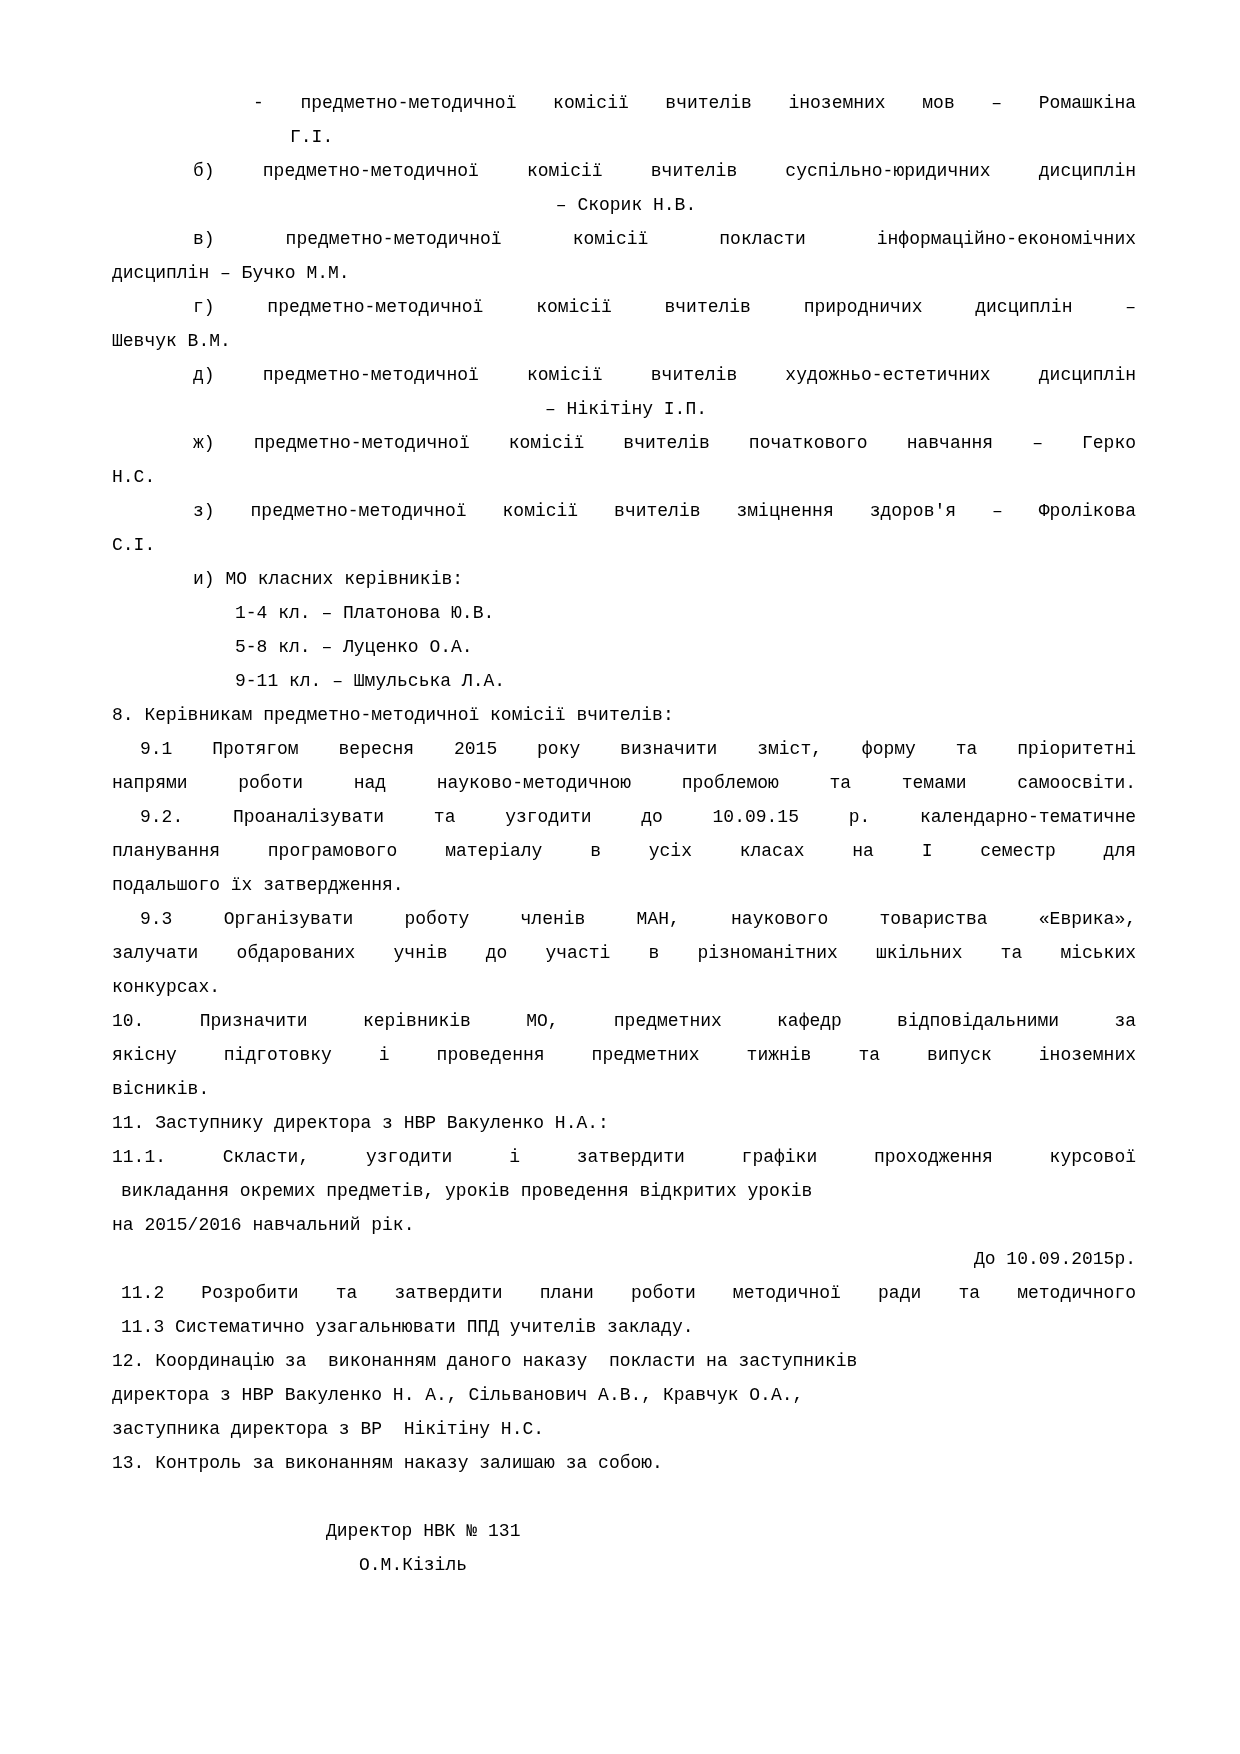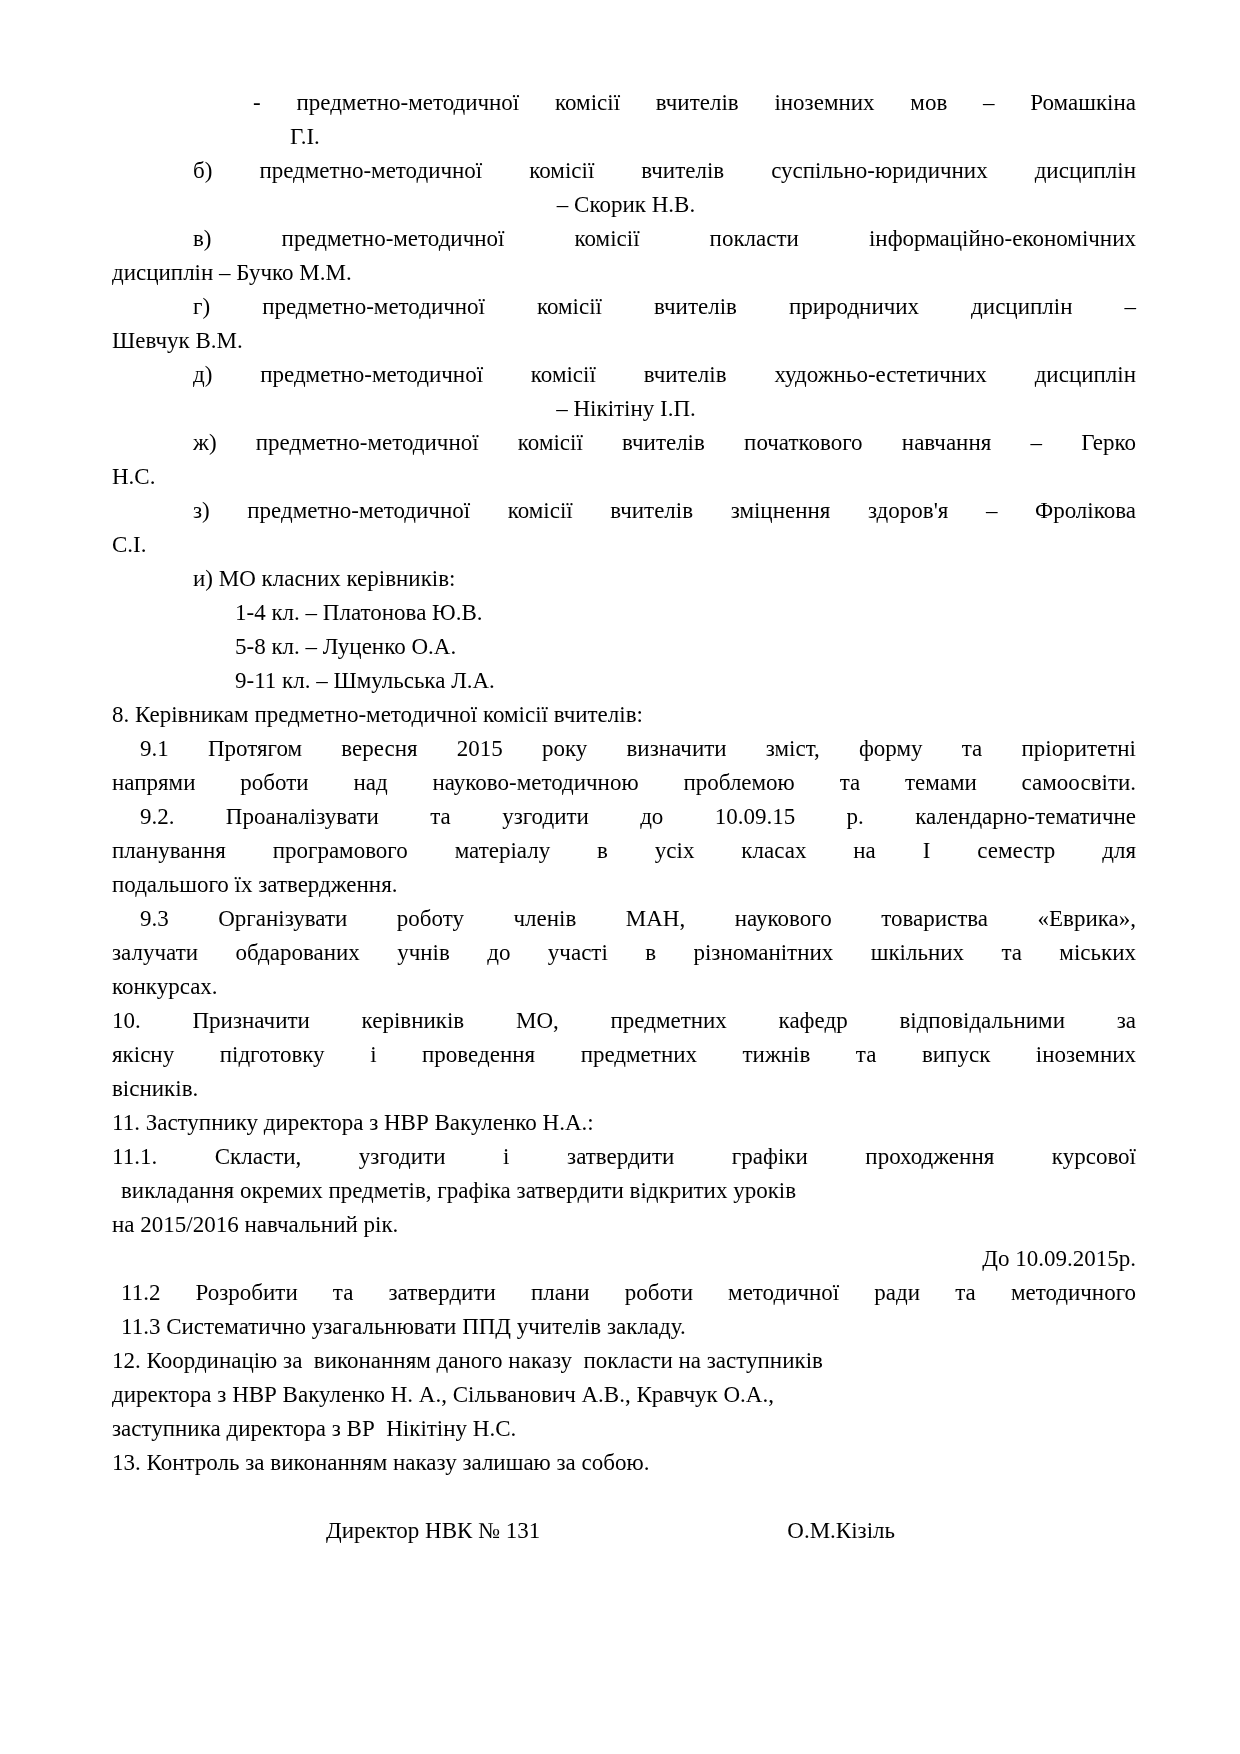--- a/index.html
+++ b/index.html
@@ -2,22 +2,22 @@
 <html lang="uk"><head>
 <meta charset="utf-8">
 <style>
   html, body { margin: 0; padding: 0; }
   .page {
     position: relative;
     width: 1240px;
     height: 1754px;
     background: #ffffff;
     color: #000000;
-    font-family: Liberation Serif, serif;
-    font-size: 23px;
+    font-family: Liberation Mono, monospace;
+    font-size: 18px;
     overflow: hidden;
   }
   .doc {
     padding: 86px 104px 0 112px;
   }
   .ln {
     line-height: 34px;
     min-height: 34px;
   }
   
@@ -34,20 +34,21 @@
   .pl-letter  { padding-left: 81px;  }  
   .pl-dash    { padding-left: 4px; text-align: center;   }  
   .pl-class   { padding-left: 123px; }  
   .pl-sub     { padding-left: 28px;  }  
   .pl-subb    { padding-left: 9px;   }  
   .pl-space   { padding-left: 9px;   }  
   .signature {
     display: flex;
     margin-top: 34px;
     line-height: 34px;
+    flex-direction: column;
   }
   .sig-title { margin-left: 214px; }
   .sig-name  { margin-left: 247px; }
 </style>
 </head>
 <body>
 
 <div class="page">
   <div class="doc">
 
@@ -90,21 +91,21 @@
     <div class="ln j">залучати обдарованих учнів до участі в різноманітних шкільних та міських</div>
     <div class="ln">конкурсах.</div>
 
     <div class="ln j">10. Призначити керівників МО, предметних кафедр відповідальними за</div>
     <div class="ln j">якісну підготовку і проведення предметних тижнів та випуск іноземних</div>
     <div class="ln">вісників.</div>
 
     <div class="ln">11. Заступнику директора з НВР Вакуленко Н.А.:</div>
 
     <div class="ln j">11.1. Скласти, узгодити і затвердити графіки проходження курсової</div>
-    <div class="ln pl-space">викладання окремих предметів, графіка затвердити відкритих уроків</div>
+    <div class="ln pl-space">викладання окремих предметів, уроків проведення відкритих уроків</div>
     <div class="ln">на 2015/2016 навчальний рік.</div>
 
     <div class="ln right">До 10.09.2015р.</div>
 
     <div class="ln j pl-subb">11.2  Розробити та затвердити плани роботи методичної ради та методичного</div>
 
     <div class="ln pl-subb">11.3 Систематично узагальнювати ППД учителів закладу.</div>
 
     <div class="ln pre">12. Координацію за  виконанням даного наказу  покласти на заступників</div>
     <div class="ln">директора з НВР Вакуленко Н. А., Сільванович А.В., Кравчук О.А.,</div>

